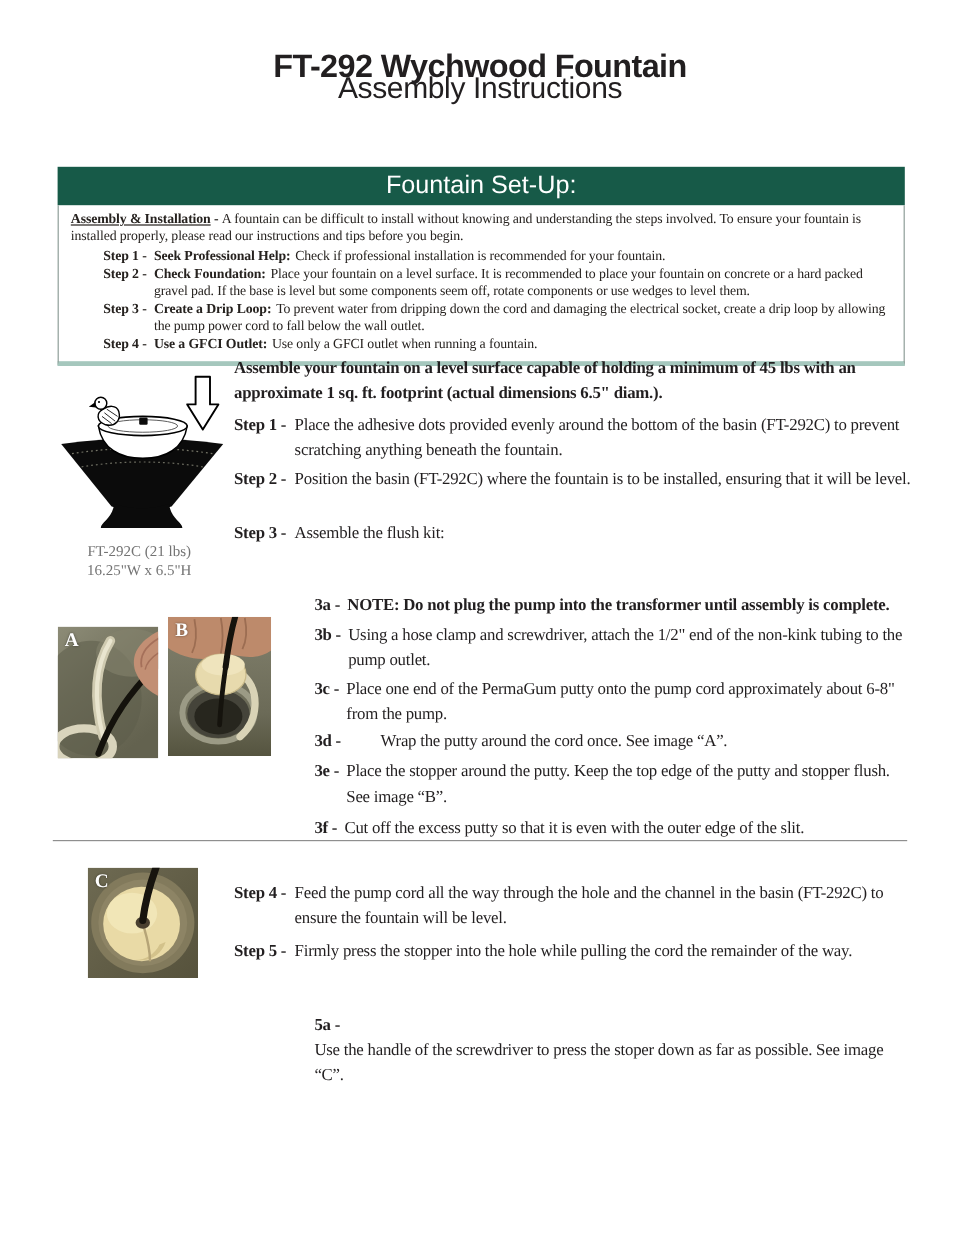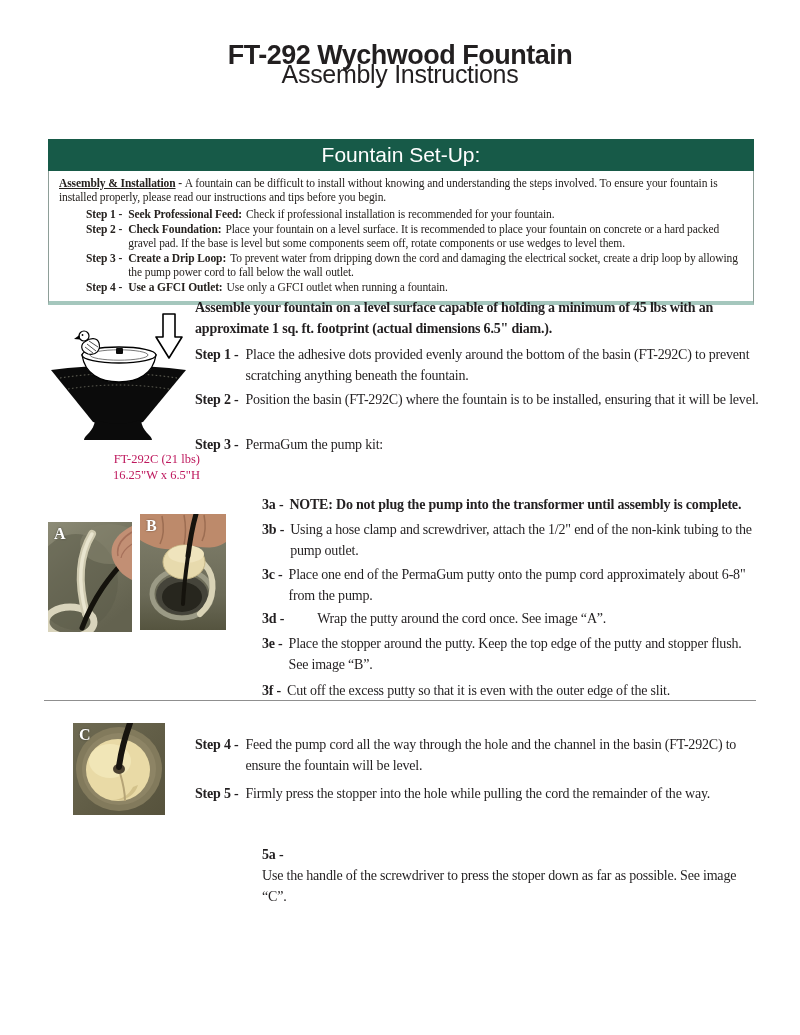--- a/index.html
+++ b/index.html
@@ -41,21 +41,21 @@
   .pos-s5{left:195px;top:783px;width:566px;}
   .sub{left:262px;width:498px;margin-top:35px;}
   .sub .lbl{margin-right:6px;}
   .pos-3a{top:459px;} .pos-3b{top:484px;} .pos-3c{top:529px;}
   .pos-3d{top:573px;gap:27px;} .pos-3e{top:598px;} .pos-3f{top:645px;}
   .pos-5a{top:809px;flex-direction:column;}
   .boldtxt{font-weight:bold;}
 
   
   .diagram{left:40px;top:308px;width:150px;height:140px;}
-  .caption{left:32px;top:451px;width:168px;text-align:right;font-size:12.5px;line-height:16px;color:#be185d;}
+  .caption{left:32px;top:451px;width:168px;text-align:center;font-size:12.5px;line-height:16px;color:#737373;}
 
   
   .photo{overflow:hidden;}
   .photoA{left:48px;top:522px;width:84px;height:110px;}
   .photoB{left:140px;top:514px;width:86px;height:116px;}
   .photoC{left:73px;top:723px;width:92px;height:92px;}
   .photo-label{position:absolute;top:3px;left:6px;color:#ffffff;font-size:16px;font-weight:bold;
                font-family:"Liberation Serif",serif;text-shadow:0 0 2px rgba(0,0,0,.5);}
 
   .divider{left:44px;top:700px;width:712px;height:1px;background:#8f8f8f;}
@@ -71,21 +71,21 @@
   <div class="abs greenbar">
     <span>Fountain Set-Up:</span>
   </div>
 
   <div class="abs setupbox">
     <div class="sb-intro">
       <span class="sb-lead">Assembly &amp; Installation</span><span class="sb-sep"> - </span><span>A fountain can be difficult to install without knowing and understanding the steps involved. To ensure your fountain is installed properly, please read our instructions and tips before you begin.</span>
     </div>
     <div class="bstep">
       <span class="blabel">Step 1 -</span>
-      <span><b class="btitle">Seek Professional Feed:</b><span>Check if professional installation is recommended for your fountain.</span></span>
+      <span><b class="btitle">Seek Professional Help:</b><span>Check if professional installation is recommended for your fountain.</span></span>
     </div>
     <div class="bstep">
       <span class="blabel">Step 2 -</span>
       <span><b class="btitle">Check Foundation:</b><span>Place your fountain on a level surface. It is recommended to place your fountain on concrete or a hard packed gravel pad. If the base is level but some components seem off, rotate components or use wedges to level them.</span></span>
     </div>
     <div class="bstep">
       <span class="blabel">Step 3 -</span>
       <span><b class="btitle">Create a Drip Loop:</b><span>To prevent water from dripping down the cord and damaging the electrical socket, create a drip loop by allowing the pump power cord to fall below the wall outlet.</span></span>
     </div>
     <div class="bstep">
@@ -126,21 +126,21 @@
   <div class="abs mstep pos-s1">
     <span class="lbl">Step 1 -</span>
     <span class="txt">Place the adhesive dots provided evenly around the bottom of the basin (FT-292C) to prevent scratching anything beneath the fountain.</span>
   </div>
   <div class="abs mstep pos-s2">
     <span class="lbl">Step 2 -</span>
     <span class="txt">Position the basin (FT-292C) where the fountain is to be installed, ensuring that it will be level.</span>
   </div>
   <div class="abs mstep pos-s3">
     <span class="lbl">Step 3 -</span>
-    <span class="txt">PermaGum the pump kit:</span>
+    <span class="txt">Assemble the flush kit:</span>
   </div>
 
   <div class="abs mstep sub pos-3a">
     <span class="lbl">3a -</span>
     <span class="txt boldtxt">NOTE: Do not plug the pump into the transformer until assembly is complete.</span>
   </div>
   <div class="abs mstep sub pos-3b">
     <span class="lbl">3b -</span>
     <span class="txt">Using a hose clamp and screwdriver, attach the 1/2" end of the non-kink tubing to the pump outlet.</span>
   </div>

